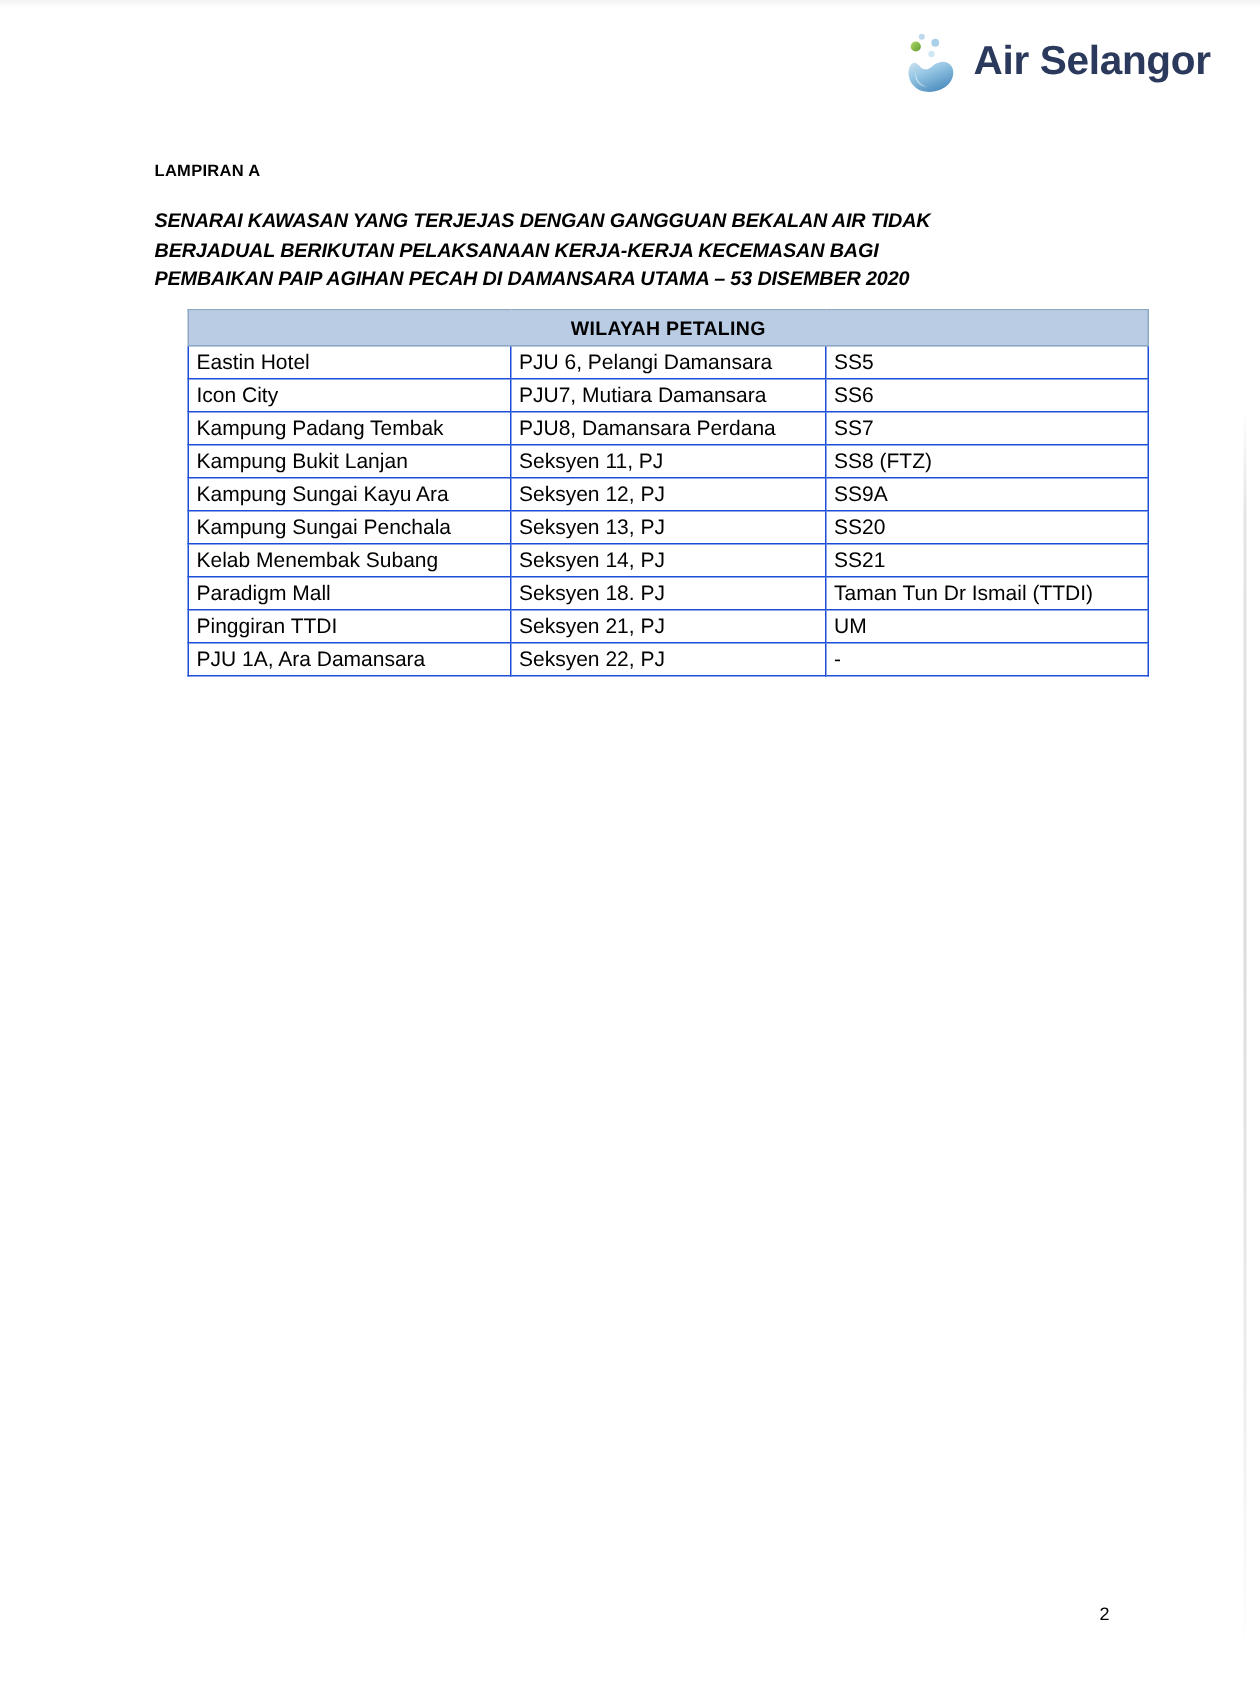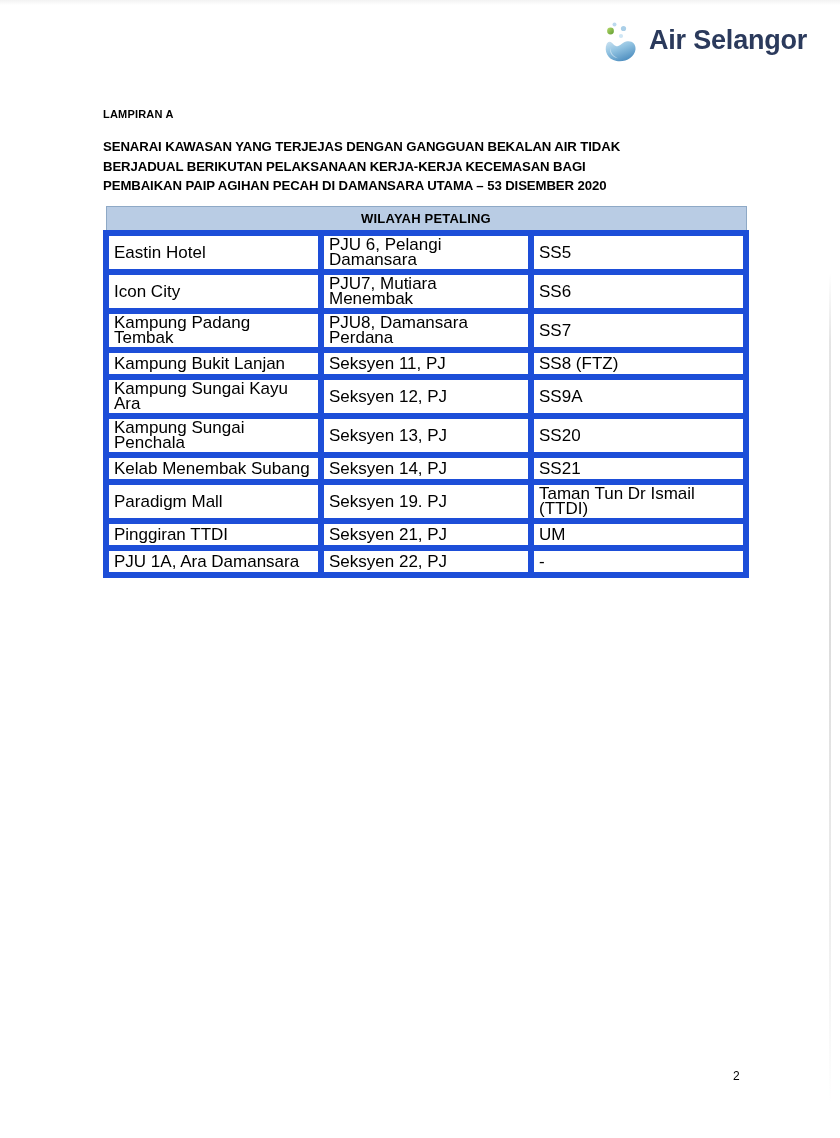--- a/index.html
+++ b/index.html
@@ -82,53 +82,55 @@
   .title-block {
     position: absolute;
     left: 103px;
     top: 137px;
     width: 660px;
     font-size: 13.2px;
     font-weight: bold;
     color: #000000;
     line-height: 19.5px;
     letter-spacing: -0.1px;
+    font-style: italic;
   }
   .title-block div { white-space: nowrap; }
 
   
   .tbl-wrap {
     position: absolute;
     left: 103px;
     top: 206px;
     width: 640px;
   }
   table.areas {
     border-collapse: collapse;
     width: 640px;
     table-layout: fixed;
+    margin-left: 22px;
   }
   table.areas col.c1 { width: 215px; }
   table.areas col.c2 { width: 210px; }
   table.areas col.c3 { width: 215px; }
 
   table.areas th.region {
     background: #b9cce4;
     border: 1px solid #8ea9c6;
     text-align: center;
     font-size: 13px;
     font-weight: bold;
     color: #000000;
     height: 20px;
     padding: 1px 0 2px 0;
     letter-spacing: 0.2px;
   }
   table.areas td {
-    border: 6px solid #1d4ed8;
-    font-size: 17px;
+    border: 1px solid #1d4ed8;
+    font-size: 14px;
     color: #000000;
     padding: 1px 5px 2px 5px;
     height: 18px;
     vertical-align: middle;
     line-height: 15px;
   }
   table.areas tr.tall td { height: 32px; }
 </style>
 </head>
 <body>
@@ -193,21 +195,21 @@
         </tr>
       </thead>
       <tbody>
           <tr>
             <td>Eastin Hotel</td>
             <td>PJU 6, Pelangi Damansara</td>
             <td>SS5</td>
           </tr>
           <tr>
             <td>Icon City</td>
-            <td>PJU7, Mutiara Menembak</td>
+            <td>PJU7, Mutiara Damansara</td>
             <td>SS6</td>
           </tr>
           <tr>
             <td>Kampung Padang Tembak</td>
             <td>PJU8, Damansara Perdana</td>
             <td>SS7</td>
           </tr>
           <tr>
             <td>Kampung Bukit Lanjan</td>
             <td>Seksyen 11, PJ</td>
@@ -223,21 +225,21 @@
             <td>Seksyen 13, PJ</td>
             <td>SS20</td>
           </tr>
           <tr>
             <td>Kelab Menembak Subang</td>
             <td>Seksyen 14, PJ</td>
             <td>SS21</td>
           </tr>
           <tr>
             <td>Paradigm Mall</td>
-            <td>Seksyen 19. PJ</td>
+            <td>Seksyen 18. PJ</td>
             <td>Taman Tun Dr Ismail (TTDI)</td>
           </tr>
           <tr>
             <td>Pinggiran TTDI</td>
             <td>Seksyen 21, PJ</td>
             <td>UM</td>
           </tr>
           <tr>
             <td>PJU 1A, Ara Damansara</td>
             <td>Seksyen 22, PJ</td>

